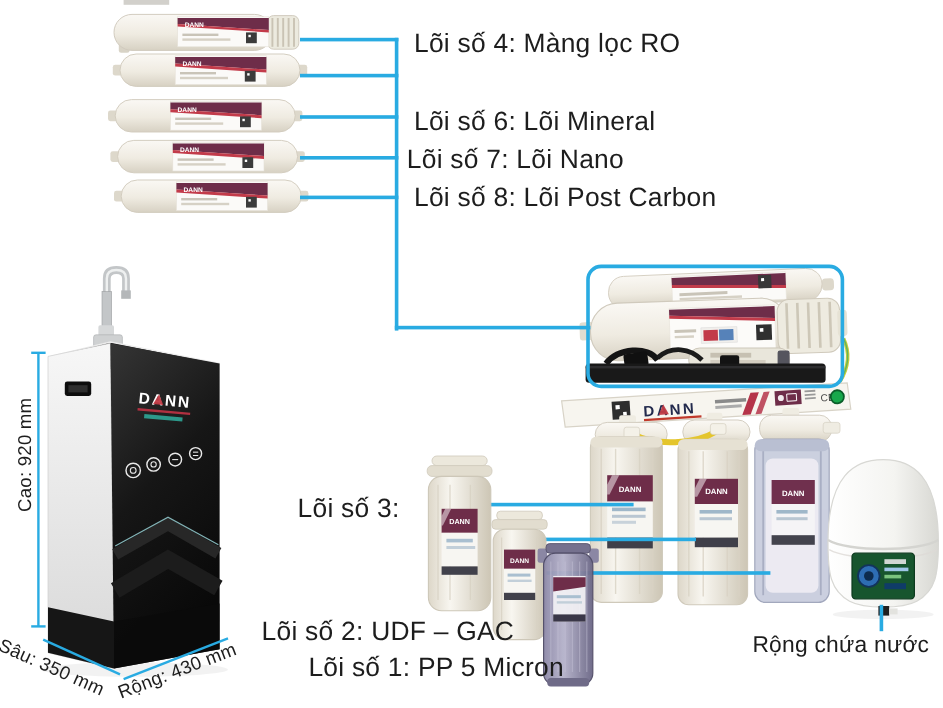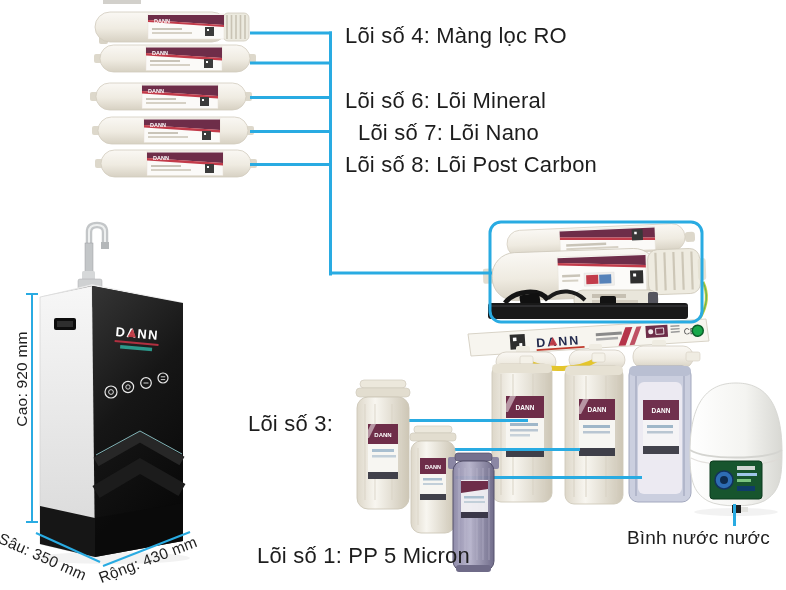--- a/index.html
+++ b/index.html
@@ -366,26 +366,27 @@
     <polygon points="461,481 488,481 488,489 461,493" fill="#6e2d49"></polygon>
     <rect x="464" y="496" width="20" height="2.5" fill="#a9bfd0"></rect>
     <rect x="464" y="501" width="21" height="2" fill="#c2cfd9"></rect>
     <rect x="461" y="512" width="27" height="6" fill="#3a3748"></rect>
     <rect x="456" y="565" width="35" height="7" rx="3" fill="#6f6b88"></rect>
   </g>
 </svg>
 
 <div class="lbl" style="left:345px;top:23px">Lõi số 4: Màng lọc RO</div>
 <div class="lbl" style="left:345px;top:88px">Lõi số 6: Lõi Mineral</div>
-<div class="lbl" style="left:358px;top:120px">Lõi số 7: Lõi Nano</div>
+<div class="lbl" style="left:339px;top:120px">Lõi số 7: Lõi Nano</div>
 <div class="lbl" style="left:345px;top:152px">Lõi số 8: Lõi Post Carbon</div>
 
 <div class="lbl" style="left:248px;top:412px;line-height:23px">
   <div>Lõi số 3:</div>
 </div>
+<div class="lbl" style="left:218px;top:513px">Lõi số 2: UDF – GAC</div>
 <div class="lbl" style="left:257px;top:543px">Lõi số 1: PP 5 Micron</div>
-<div class="lbl" style="left:627px;top:527px;font-size:19px">Bình nước nước</div>
+<div class="lbl" style="left:627px;top:527px;font-size:19px">Rộng chứa nước</div>
 
 <div class="lbl small rot" style="left:-33px;top:370px;width:110px;transform:rotate(-90deg)">Cao: 920 mm</div>
 <div class="lbl small rot" style="left:-10px;top:548px;width:105px;transform:rotate(24deg)">Sâu: 350 mm</div>
 <div class="lbl small rot" style="left:93px;top:551px;width:110px;transform:rotate(-21deg)">Rộng: 430 mm</div>
 
 </div>
 
 </body></html>

